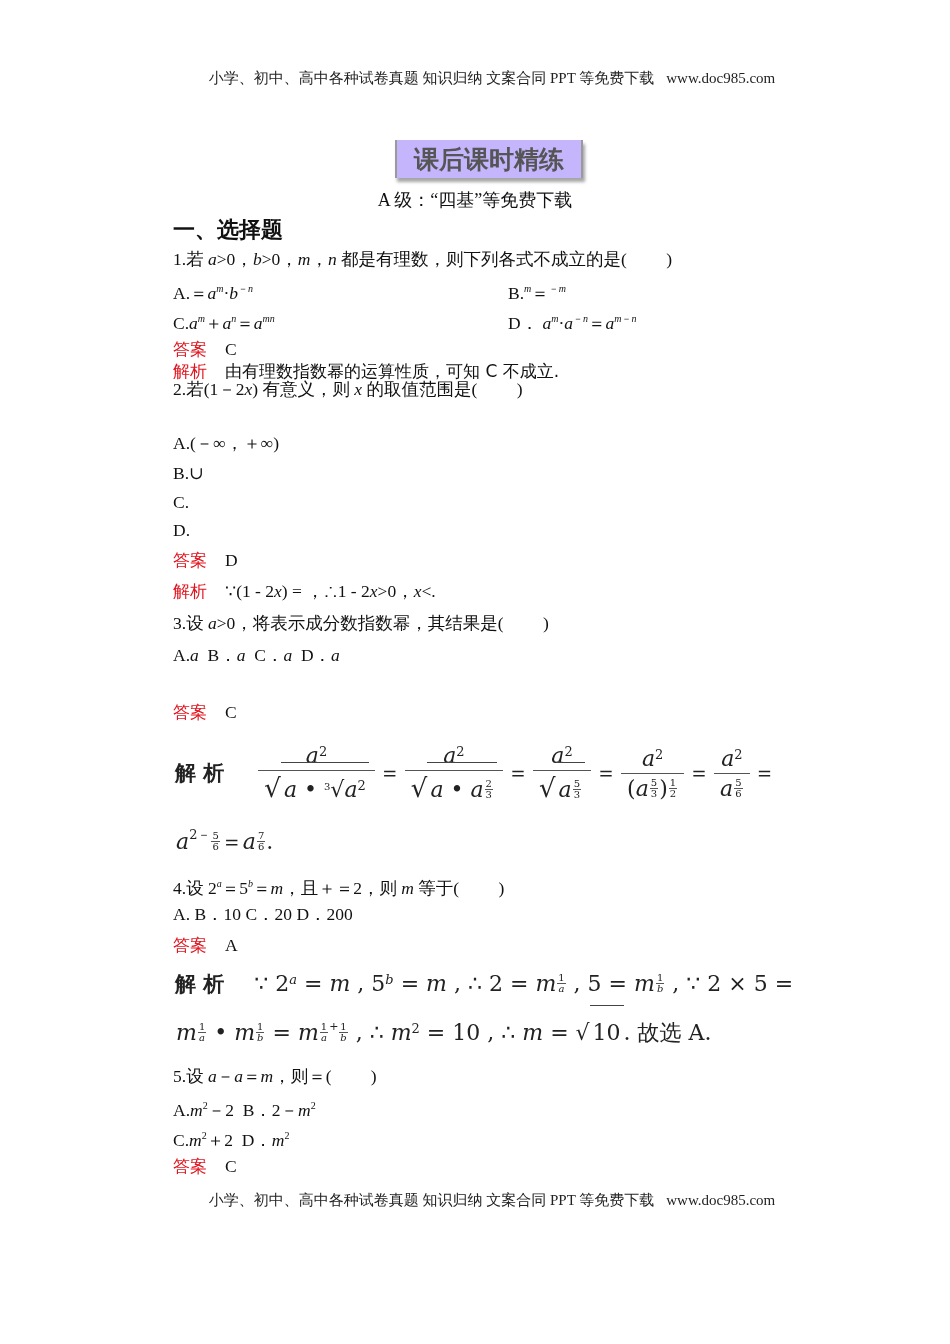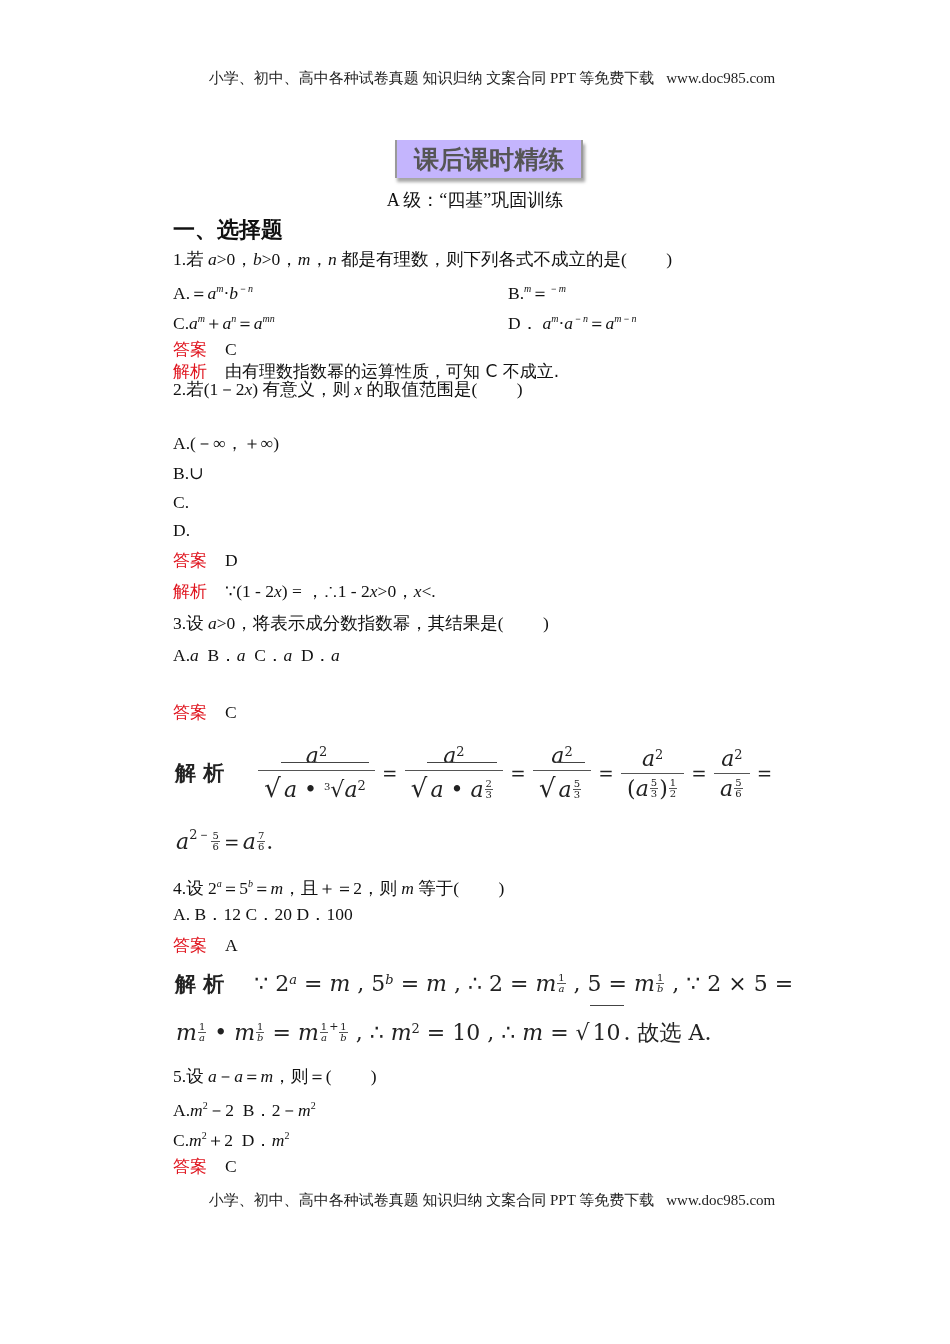--- a/index.html
+++ b/index.html
@@ -31,21 +31,21 @@
 </head>
 <body>
 
 <div class="abs banner" style="top:69px;">
   <span>小学、初中、高中各种试卷真题 知识归纳 文案合同 PPT 等免费下载</span><span class="url">www.doc985.com</span>
 </div>
 
 <div class="abs title-box">
   <span>课后课时精练</span>
 </div>
-<div class="abs subtitle">A 级：“四基”巩固训练</div>
+<div class="abs subtitle">A 级：“四基”等免费下载</div>
 
 <div class="abs line section" style="top:219px;">一、选择题</div>
 
 <div class="abs line" style="top:248px;">1.若 <i>a</i>&gt;0，<i>b</i>&gt;0，<i>m</i>，<i>n</i> 都是有理数，则下列各式不成立的是(　　&nbsp;)</div>
 <div class="abs line" style="top:278px;">A.＝<i>a</i><sup><i>m</i></sup>·<i>b</i><sup>－<i>n</i></sup></div>
 <div class="abs line optB" style="top:278px;">B.<sup><i>m</i></sup>＝<sup>－<i>m</i></sup></div>
 <div class="abs line" style="top:308px;">C.<i>a</i><sup><i>m</i></sup>＋<i>a</i><sup><i>n</i></sup>＝<i>a</i><sup><i>mn</i></sup></div>
 <div class="abs line optB" style="top:308px;">D．&nbsp;<i>a</i><sup><i>m</i></sup>·<i>a</i><sup>－<i>n</i></sup>＝<i>a</i><sup><i>m</i>－<i>n</i></sup></div>
 <div class="abs line" style="top:338px;">
   <span class="lbl">答案</span><span>C</span>
@@ -111,21 +111,21 @@
 </div>
 <div class="abs math" style="left:176px; top:826px;"><i>a</i><sup style="font-size:13px; vertical-align:10px">2－</sup><span class="sfrac">
       <span class="sn">5</span>
       <span>6</span>
     </span>＝<i>a</i><span class="sfrac">
       <span class="sn">7</span>
       <span>6</span>
     </span>.</div>
 
 <div class="abs line" style="top:873px;">4.设 2<sup><i>a</i></sup>＝5<sup><i>b</i></sup>＝<i>m</i>，且＋＝2，则 <i>m</i> 等于(　　&nbsp;)</div>
-<div class="abs line" style="top:903px;">A.  B．12  C．20  D．100</div>
+<div class="abs line" style="top:903px;">A.  B．10  C．20  D．200</div>
 <div class="abs line" style="top:934px;">
   <span class="lbl">答案</span><span>A</span>
 </div>
 <div class="abs math" style="left:175px; top:970px;">
   <span class="lbl-dark">解 析</span>∵ 2<sup style="font-size:13px"><i>a</i></sup> = <i>m</i> , 5<sup style="font-size:13px"><i>b</i></sup> = <i>m</i> , ∴ 2 = <i>m</i><span class="sfrac">
       <span class="sn">1</span>
       <span><i>a</i></span>
     </span> , 5 = <i>m</i><span class="sfrac">
       <span class="sn">1</span>
       <span><i>b</i></span>

